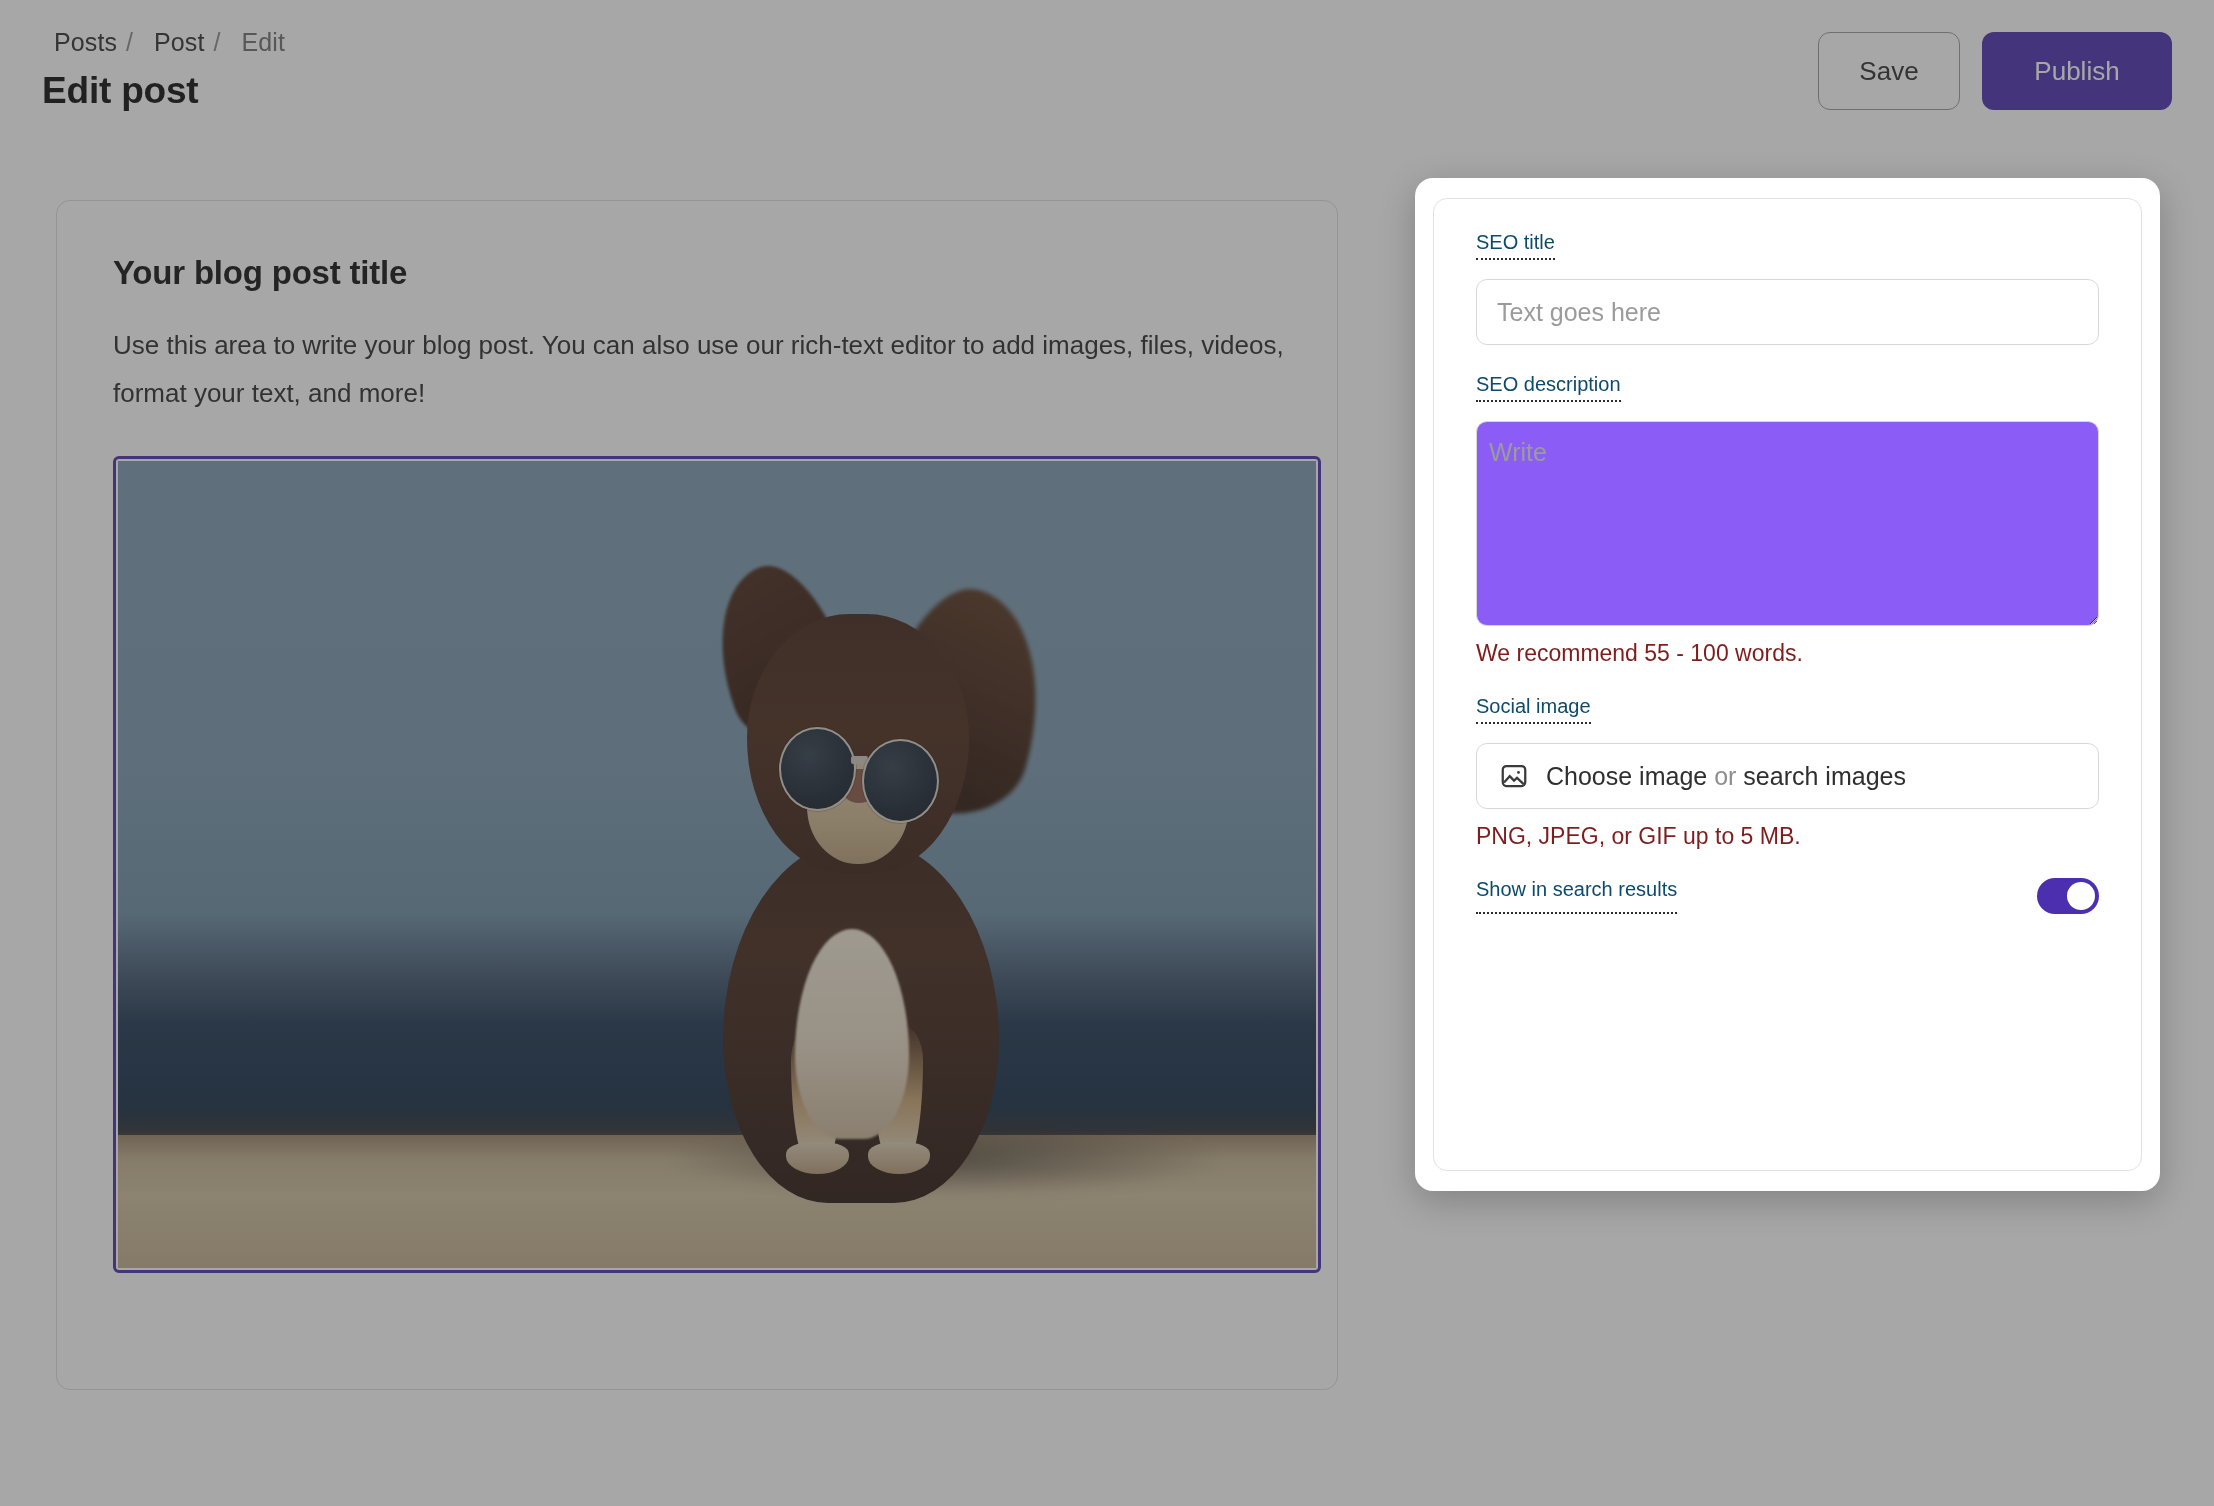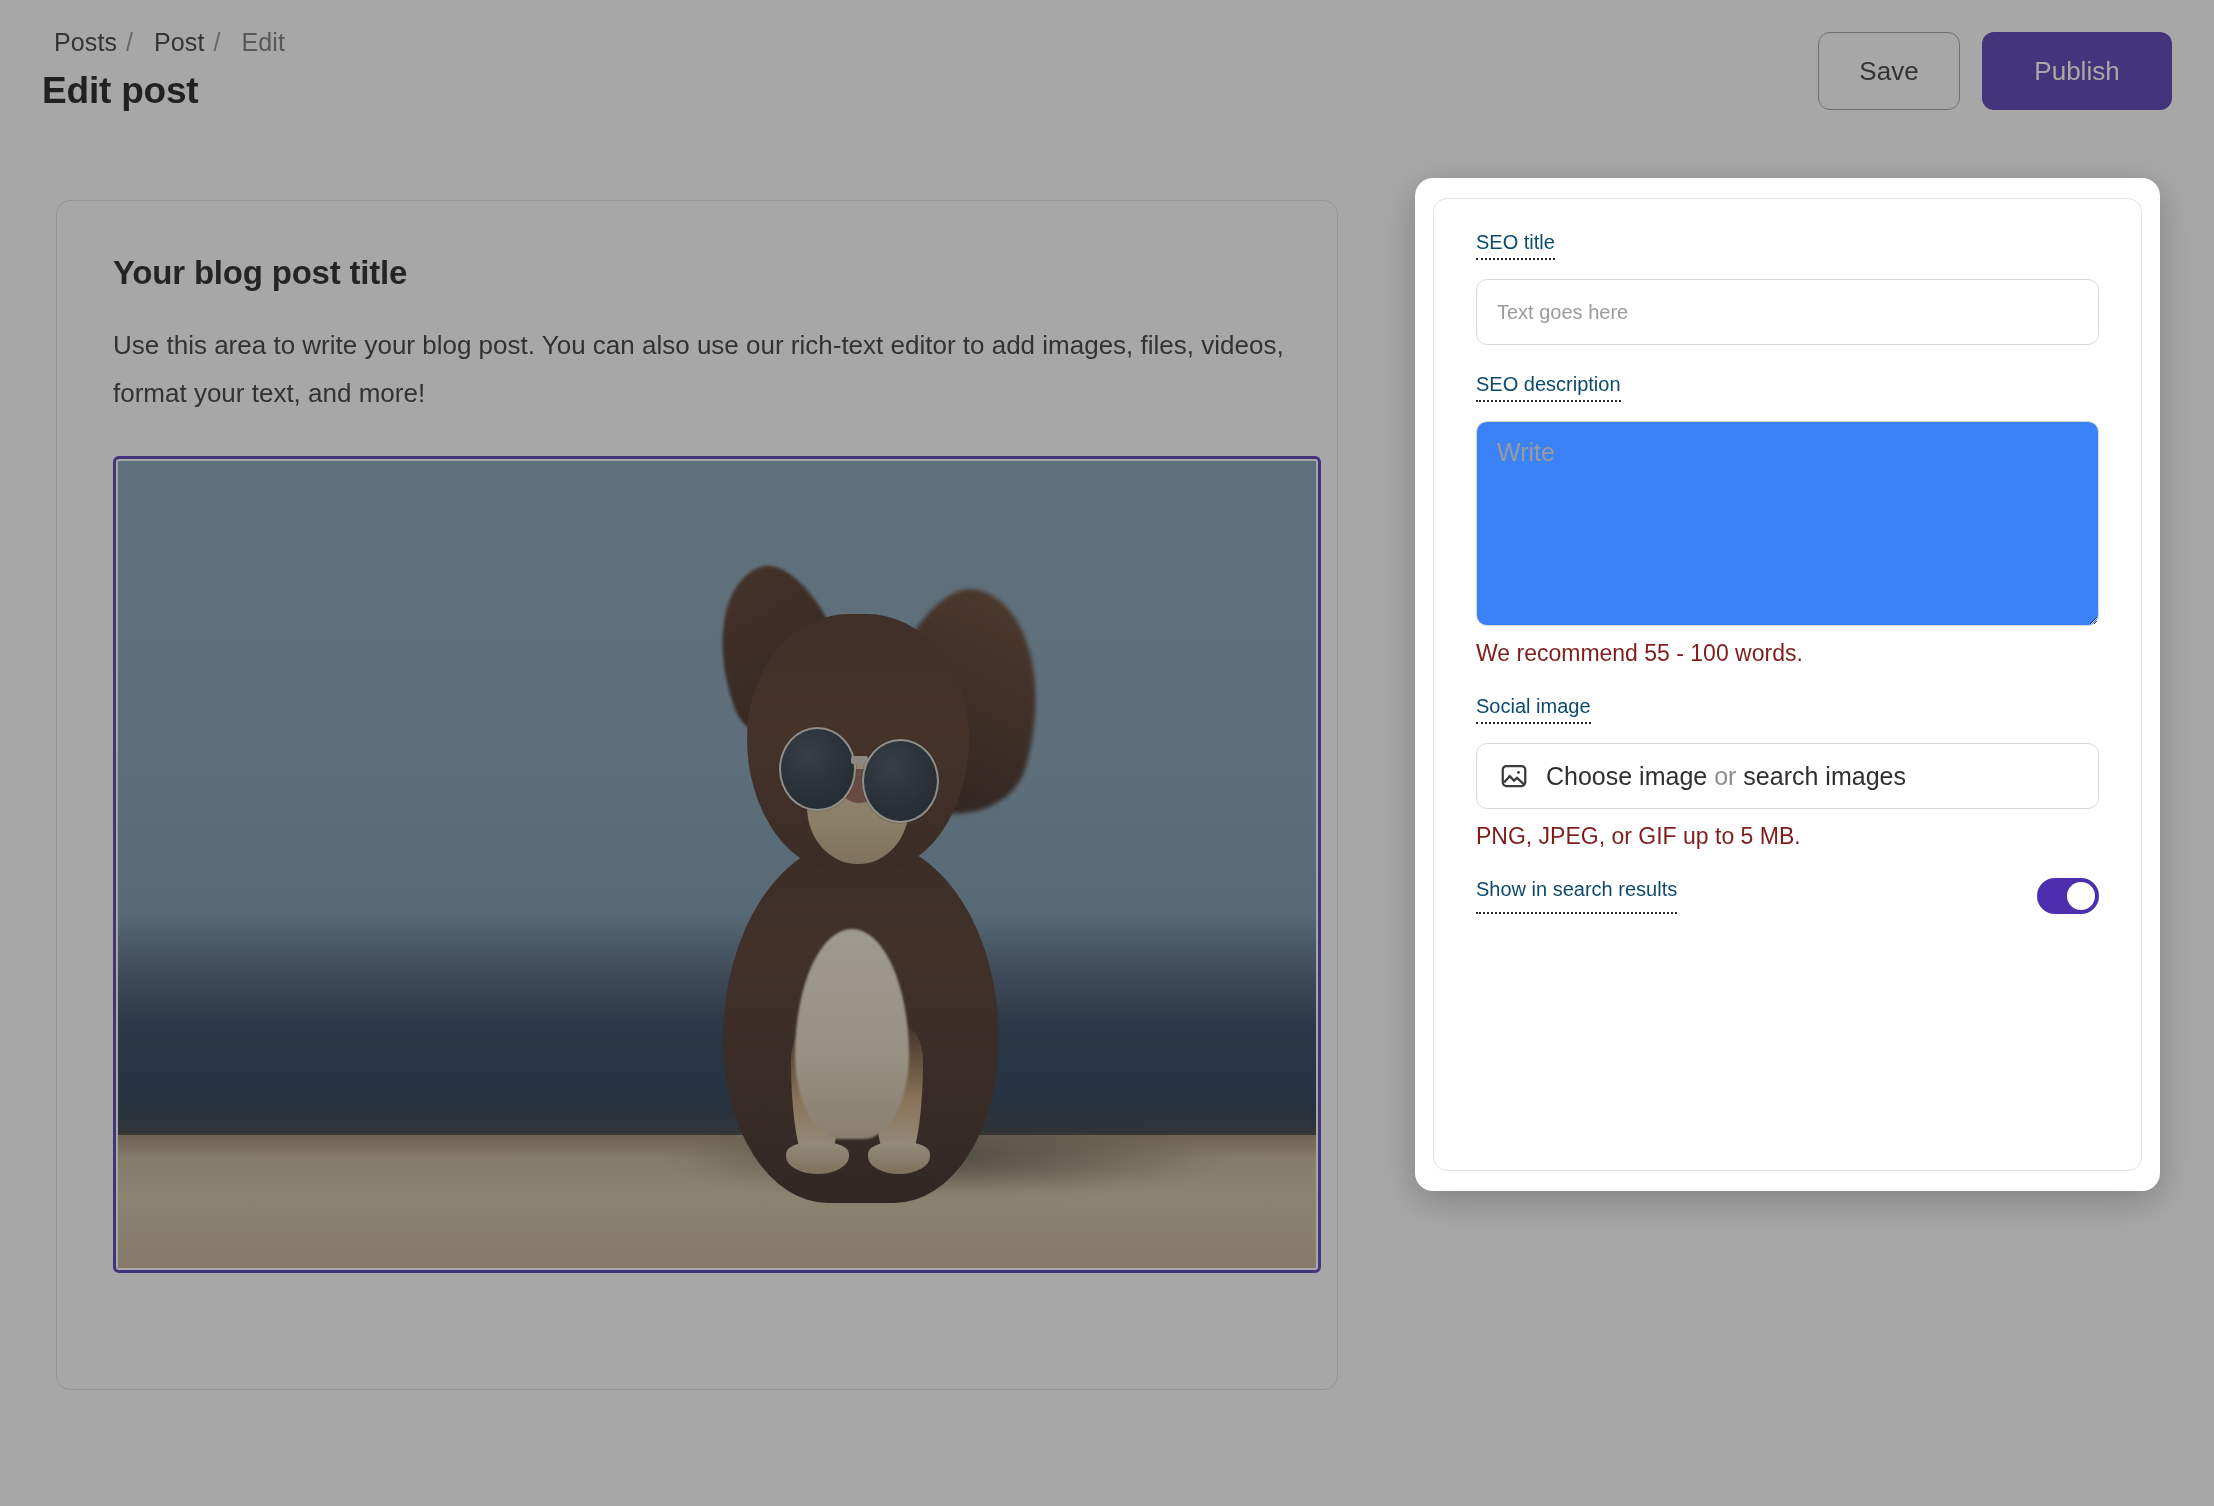--- a/index.html
+++ b/index.html
@@ -293,37 +293,37 @@
     padding-bottom: 4px;
     margin-bottom: 19px;
     cursor: help;
   }
   .text-input {
     width: 100%;
     height: 66px;
     border: 1.5px solid #d8d8d8;
     border-radius: 11px;
     padding: 17px 20px;
-    font-size: 20px;
+    font-size: 25px;
     color: #be185d;
     font-family: "Liberation Sans", sans-serif;
     background: #ffffff;
     outline: none;
   }
   .text-input::placeholder { color: #9b9b9b; }
   .textarea {
     width: 100%;
     height: 205px;
     border: 1.5px solid #d8d8d8;
     border-radius: 11px;
-    padding: 16px 20px;
+    padding: 16px 12px;
     font-size: 25px;
     color: #1d1d1d;
     font-family: "Liberation Sans", sans-serif;
-    background: #3b82f6;
+    background: #8b5cf6;
     outline: none;
     resize: vertical;
     display: block;
   }
   .textarea::placeholder { color: #9b9b9b; }
   .hint {
     font-size: 23px;
     color: #7f1d1d;
     margin-top: 14px;
   }

